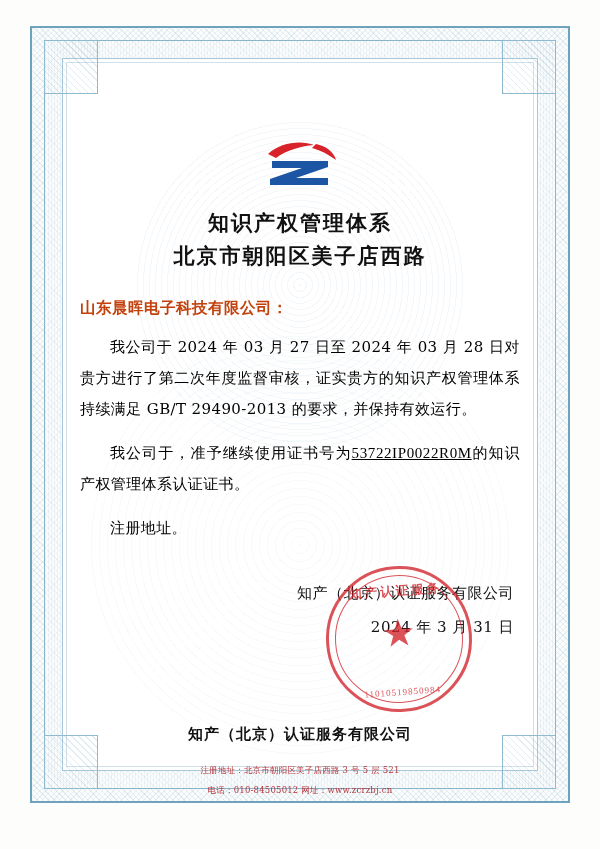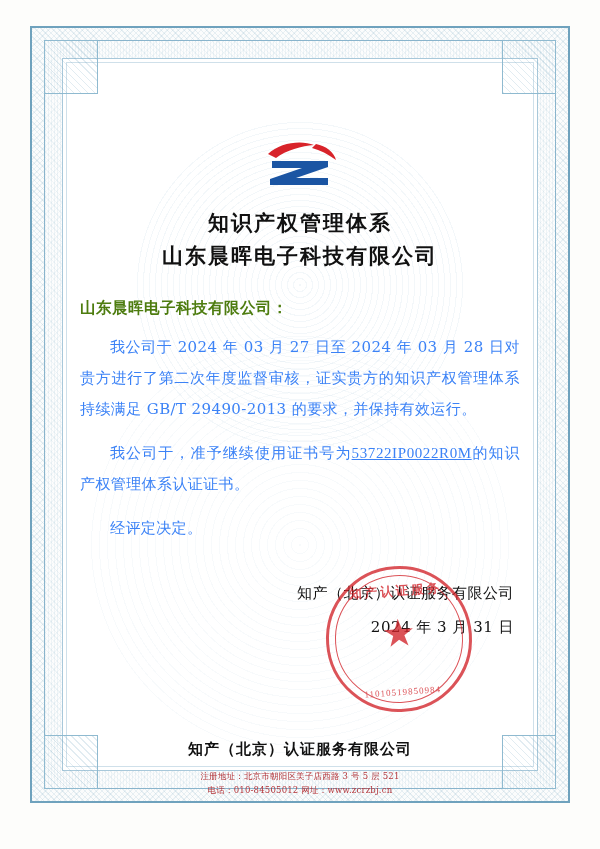--- a/index.html
+++ b/index.html
@@ -170,30 +170,30 @@
     letter-spacing: 2px;
     line-height: 33px;
     margin-top: 14px;
     font-family: "DejaVu Serif", serif;
   }
 
   .salutation {
     margin-top: 26px;
     font-size: 15.5px;
     font-weight: bold;
-    color: #4d7c0f;
+    color: #c2410c;
     letter-spacing: 0.5px;
     font-family: "DejaVu Serif", serif;
   }
 
   .para {
     margin-top: 13px;
     font-size: 15px;
     line-height: 31px;
-    color: #3b82f6;
+    color: #000000;
     text-align: justify;
     text-indent: 2em;
     letter-spacing: 0.4px;
     font-family: "DejaVu Serif", serif;
   }
   .para .u {
     text-decoration: underline;
     font-family: "Liberation Serif", serif;
     letter-spacing: 0.6px;
   }
@@ -292,29 +292,29 @@
     text-align: center;
   }
   .footer-name {
     font-size: 15px;
     font-weight: bold;
     color: #111;
     letter-spacing: 1px;
     font-family: "DejaVu Serif", serif;
   }
   .footer-line {
-    margin-top: 12px;
+    margin-top: 21px;
     font-size: 8.5px;
     color: #b4353a;
     letter-spacing: 0.2px;
     font-family: "DejaVu Serif", serif;
     text-align: center;
   }
   .footer-line2 {
-    margin-top: 2px;
+    margin-top: 8px;
     font-size: 8.5px;
     color: #b4353a;
     letter-spacing: 0.2px;
     font-family: "DejaVu Serif", serif;
   }
 </style>
 </head>
 <body>
 
 <div class="page">
@@ -339,29 +339,29 @@
         <svg width="76" height="48" viewBox="0 0 76 48" xmlns="http://www.w3.org/2000/svg">
           <path d="M6 14 C18 2, 40 0, 52 5 C40 6, 24 10, 14 18 Z" fill="#d8232a"></path>
           <path d="M54 4 C64 6, 72 12, 74 20 C66 14, 58 10, 50 8 Z" fill="#d8232a"></path>
           <path d="M10 21 L66 21 L66 27 L34 38 L66 38 L66 45 L8 45 L8 39 L40 28 L10 28 Z" fill="#1b55a3"></path>
         </svg>
       </div>
     </div>
 
     <div class="title">
       <div>知识产权管理体系</div>
-      <div>山东晨晖电子科技有限公司</div>
+      <div>北京市朝阳区美子店西路</div>
     </div>
 
     <div class="salutation">山东晨晖电子科技有限公司：</div>
 
     <div id="paragraphs">
         <div class="para"><span>我公司于 2024 年 03 月 27 日至 2024 年 03 月 28 日对贵方进行了第二次年度监督审核，证实贵方的知识产权管理体系持续满足 GB/T 29490-2013 的要求，并保持有效运行。</span></div>
         <div class="para"><span>我公司于，准予继续使用证书号为</span><span class="u">53722IP0022R0M</span><span>的知识产权管理体系认证证书。</span></div>
-        <div class="para"><span>经评定决定。</span></div>
+        <div class="para"><span>注册地址。</span></div>
       </div>
 
     <div class="sign-block">
       <div class="sign-company">知产（北京）认证服务有限公司</div>
       <div class="sign-date">2024 年 3 月 31 日</div>
 
       <div class="seal">
         <div class="ring2"></div>
         <div class="arc-top">知产认证服务</div>
         <div class="star">

